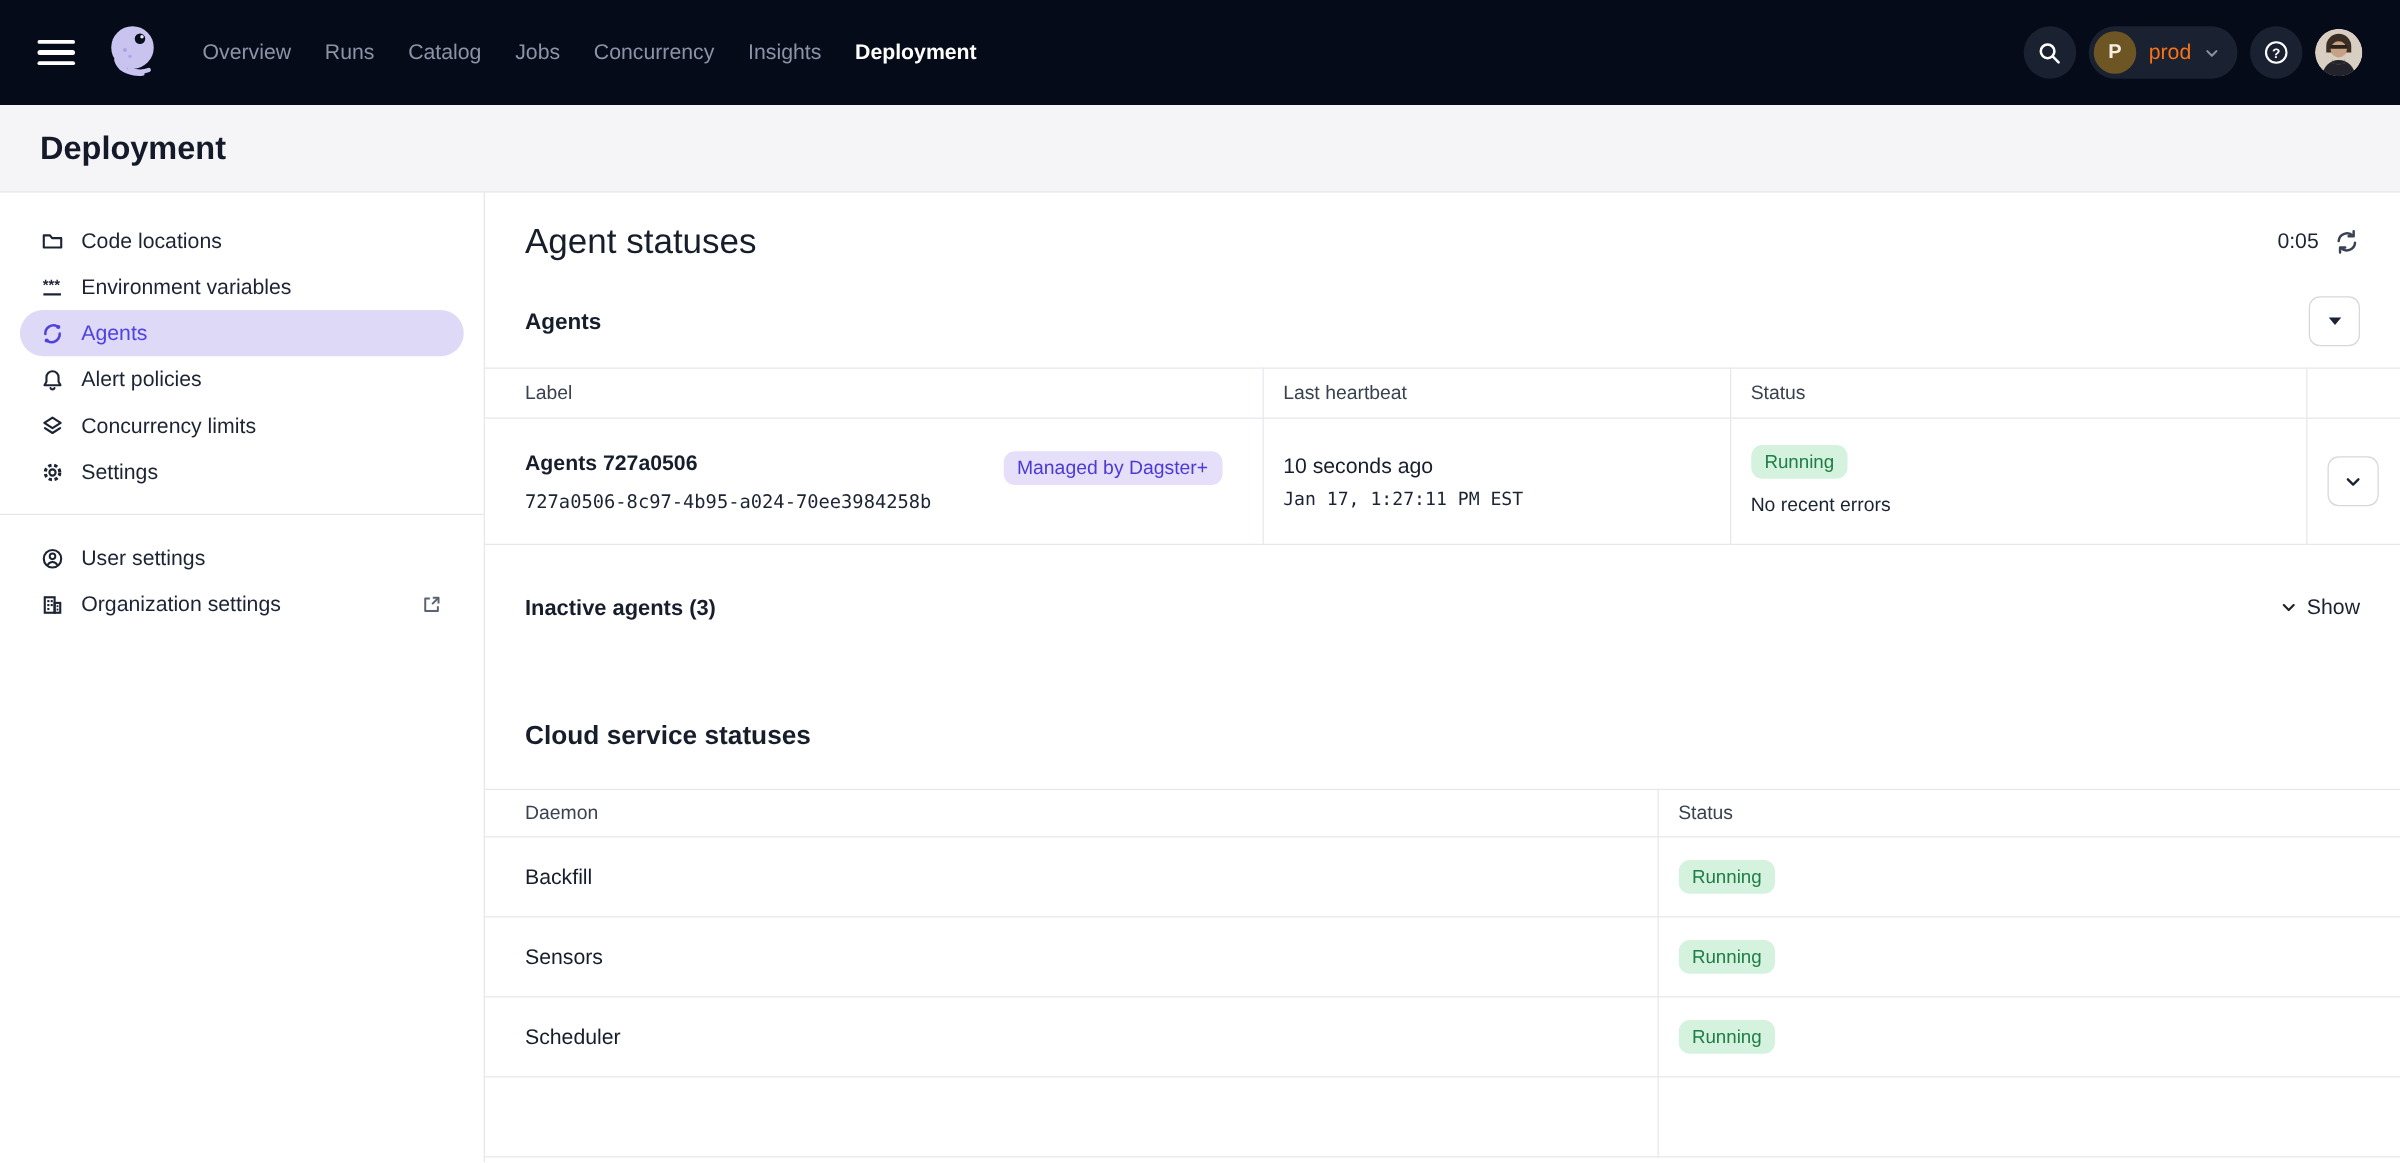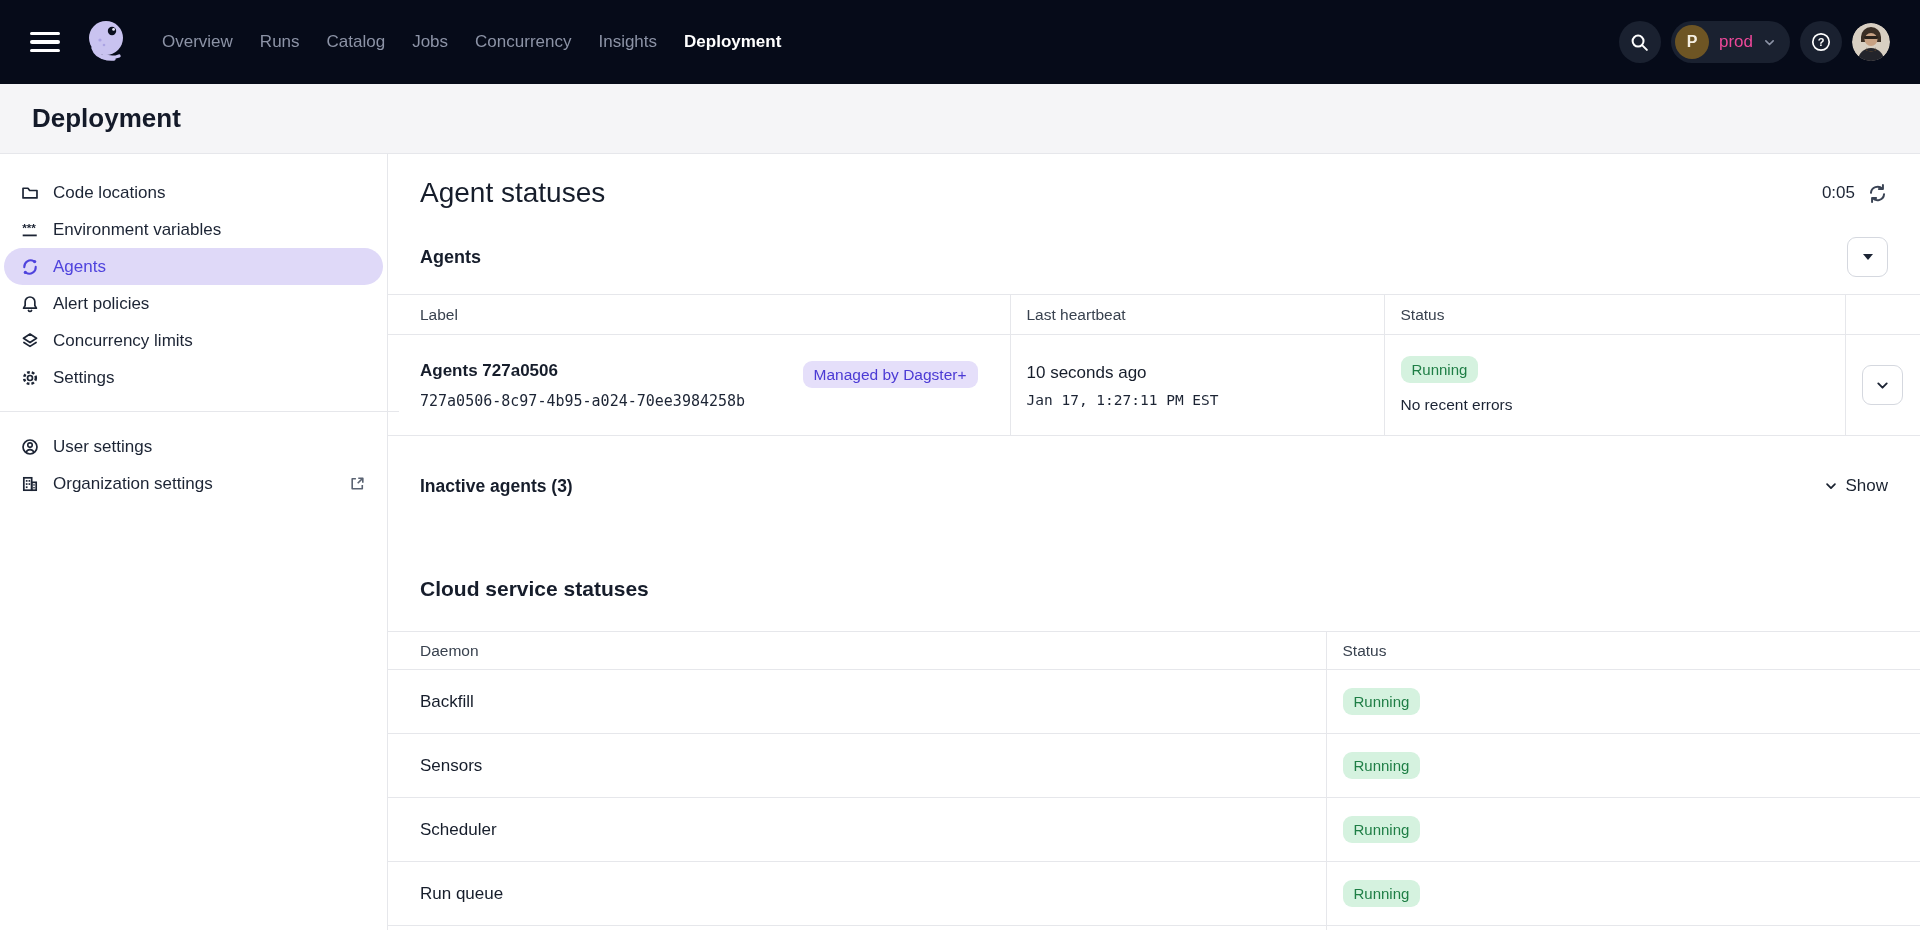--- a/index.html
+++ b/index.html
@@ -12,33 +12,33 @@
   .hamburger { width: 30px; display: flex; flex-direction: column; gap: 5px; cursor: pointer; margin-right: 20px; }
   .hamburger span { height: 3.5px; background: #fff; border-radius: 2px; }
   .logo { width: 52px; height: 56px; margin-right: 30px; }
   .nav-items { display: flex; align-items: center; gap: 27px; }
   .nav-item { color: #8C93A6; font-size: 17px; cursor: pointer; }
   .nav-item.active { color: #fff; font-weight: 700; }
   .nav-right { margin-left: auto; display: flex; align-items: center; gap: 10px; }
   .nav-circle { width: 42px; height: 42px; border-radius: 50%; background: #1A2130; display: flex; align-items: center; justify-content: center; cursor: pointer; }
   .deploy-pill { height: 42px; border-radius: 21px; background: #1A2130; display: flex; align-items: center; padding: 0 14px 0 4px; gap: 10px; cursor: pointer; }
   .deploy-avatar { width: 34px; height: 34px; border-radius: 50%; background: #6E5524; color: #F5EFE2; font-size: 16px; font-weight: 600; display: flex; align-items: center; justify-content: center; }
-  .deploy-name { color: #ec4899; font-size: 17px; }
+  .deploy-name { color: #f97316; font-size: 17px; }
   .user-avatar { width: 38px; height: 38px; border-radius: 50%; overflow: hidden; cursor: pointer; }
 
   
   .page-header { height: 70px; background: var(--header_bg, #F5F5F7); border-bottom: 1px solid var(--border, #E6E7EB);
     display: flex; align-items: center; justify-content: space-between; padding: 0 32px; }
   .page-title { font-size: 26px; font-weight: 700; color: #141A29; }
   .reload-btn { height: 40px; display: flex; align-items: center; gap: 9px; background: #FDFDFE; border: 1px solid #D3D7DE;
     border-radius: 10px; padding: 0 16px; font-size: 17px; color: #141A29; cursor: pointer; font-family: inherit; }
 
   
   .content { display: flex; height: 776px; }
-  .sidebar { width: 388px; border-right: 1px solid var(--border, #E6E7EB); padding: 20px 4px; flex-shrink: 0; }
+  .sidebar { width: 388px; border-right: 1px solid var(--border, #E6E7EB); padding: 20px 16px; flex-shrink: 0; }
   .side-item { height: 37px; display: flex; align-items: center; gap: 14px; padding: 0 17px; border-radius: 19px;
     font-size: 17px; color: #1C2434; cursor: pointer; }
   .side-item .ic { width: 18px; height: 18px; flex-shrink: 0; display: flex; align-items: center; justify-content: center; }
   .side-item.active { background: var(--accent_bg, #DFD9F8); color: var(--accent, #4F43DD); }
   .side-divider { border: none; border-top: 1px solid var(--border, #E6E7EB); margin: 15px -16px 16px; }
   .ext-ic { margin-left: auto; color: #5A6372; }
 
   .main { flex: 1; position: relative; padding-top: 20px; }
   .row-flex { display: flex; align-items: center; justify-content: space-between; }
   .h1-row { margin: 0 32px; height: 38px; }
@@ -345,24 +345,20 @@
         </tr>
         <tr>
           <td class="col-first">Sensors</td>
           <td><span class="badge badge-green">Running</span></td>
         </tr>
         <tr>
           <td class="col-first">Scheduler</td>
           <td><span class="badge badge-green">Running</span></td>
         </tr>
         <tr>
-          <td class="col-first">Run queue</td>
-          <td><span class="badge badge-green">Running</span></td>
-        </tr>
-        <tr>
           <td class="col-first"></td>
             <td></td>
         </tr>
       </tbody>
     </table>
 
   </div>
 </div>
 
 </body></html>

